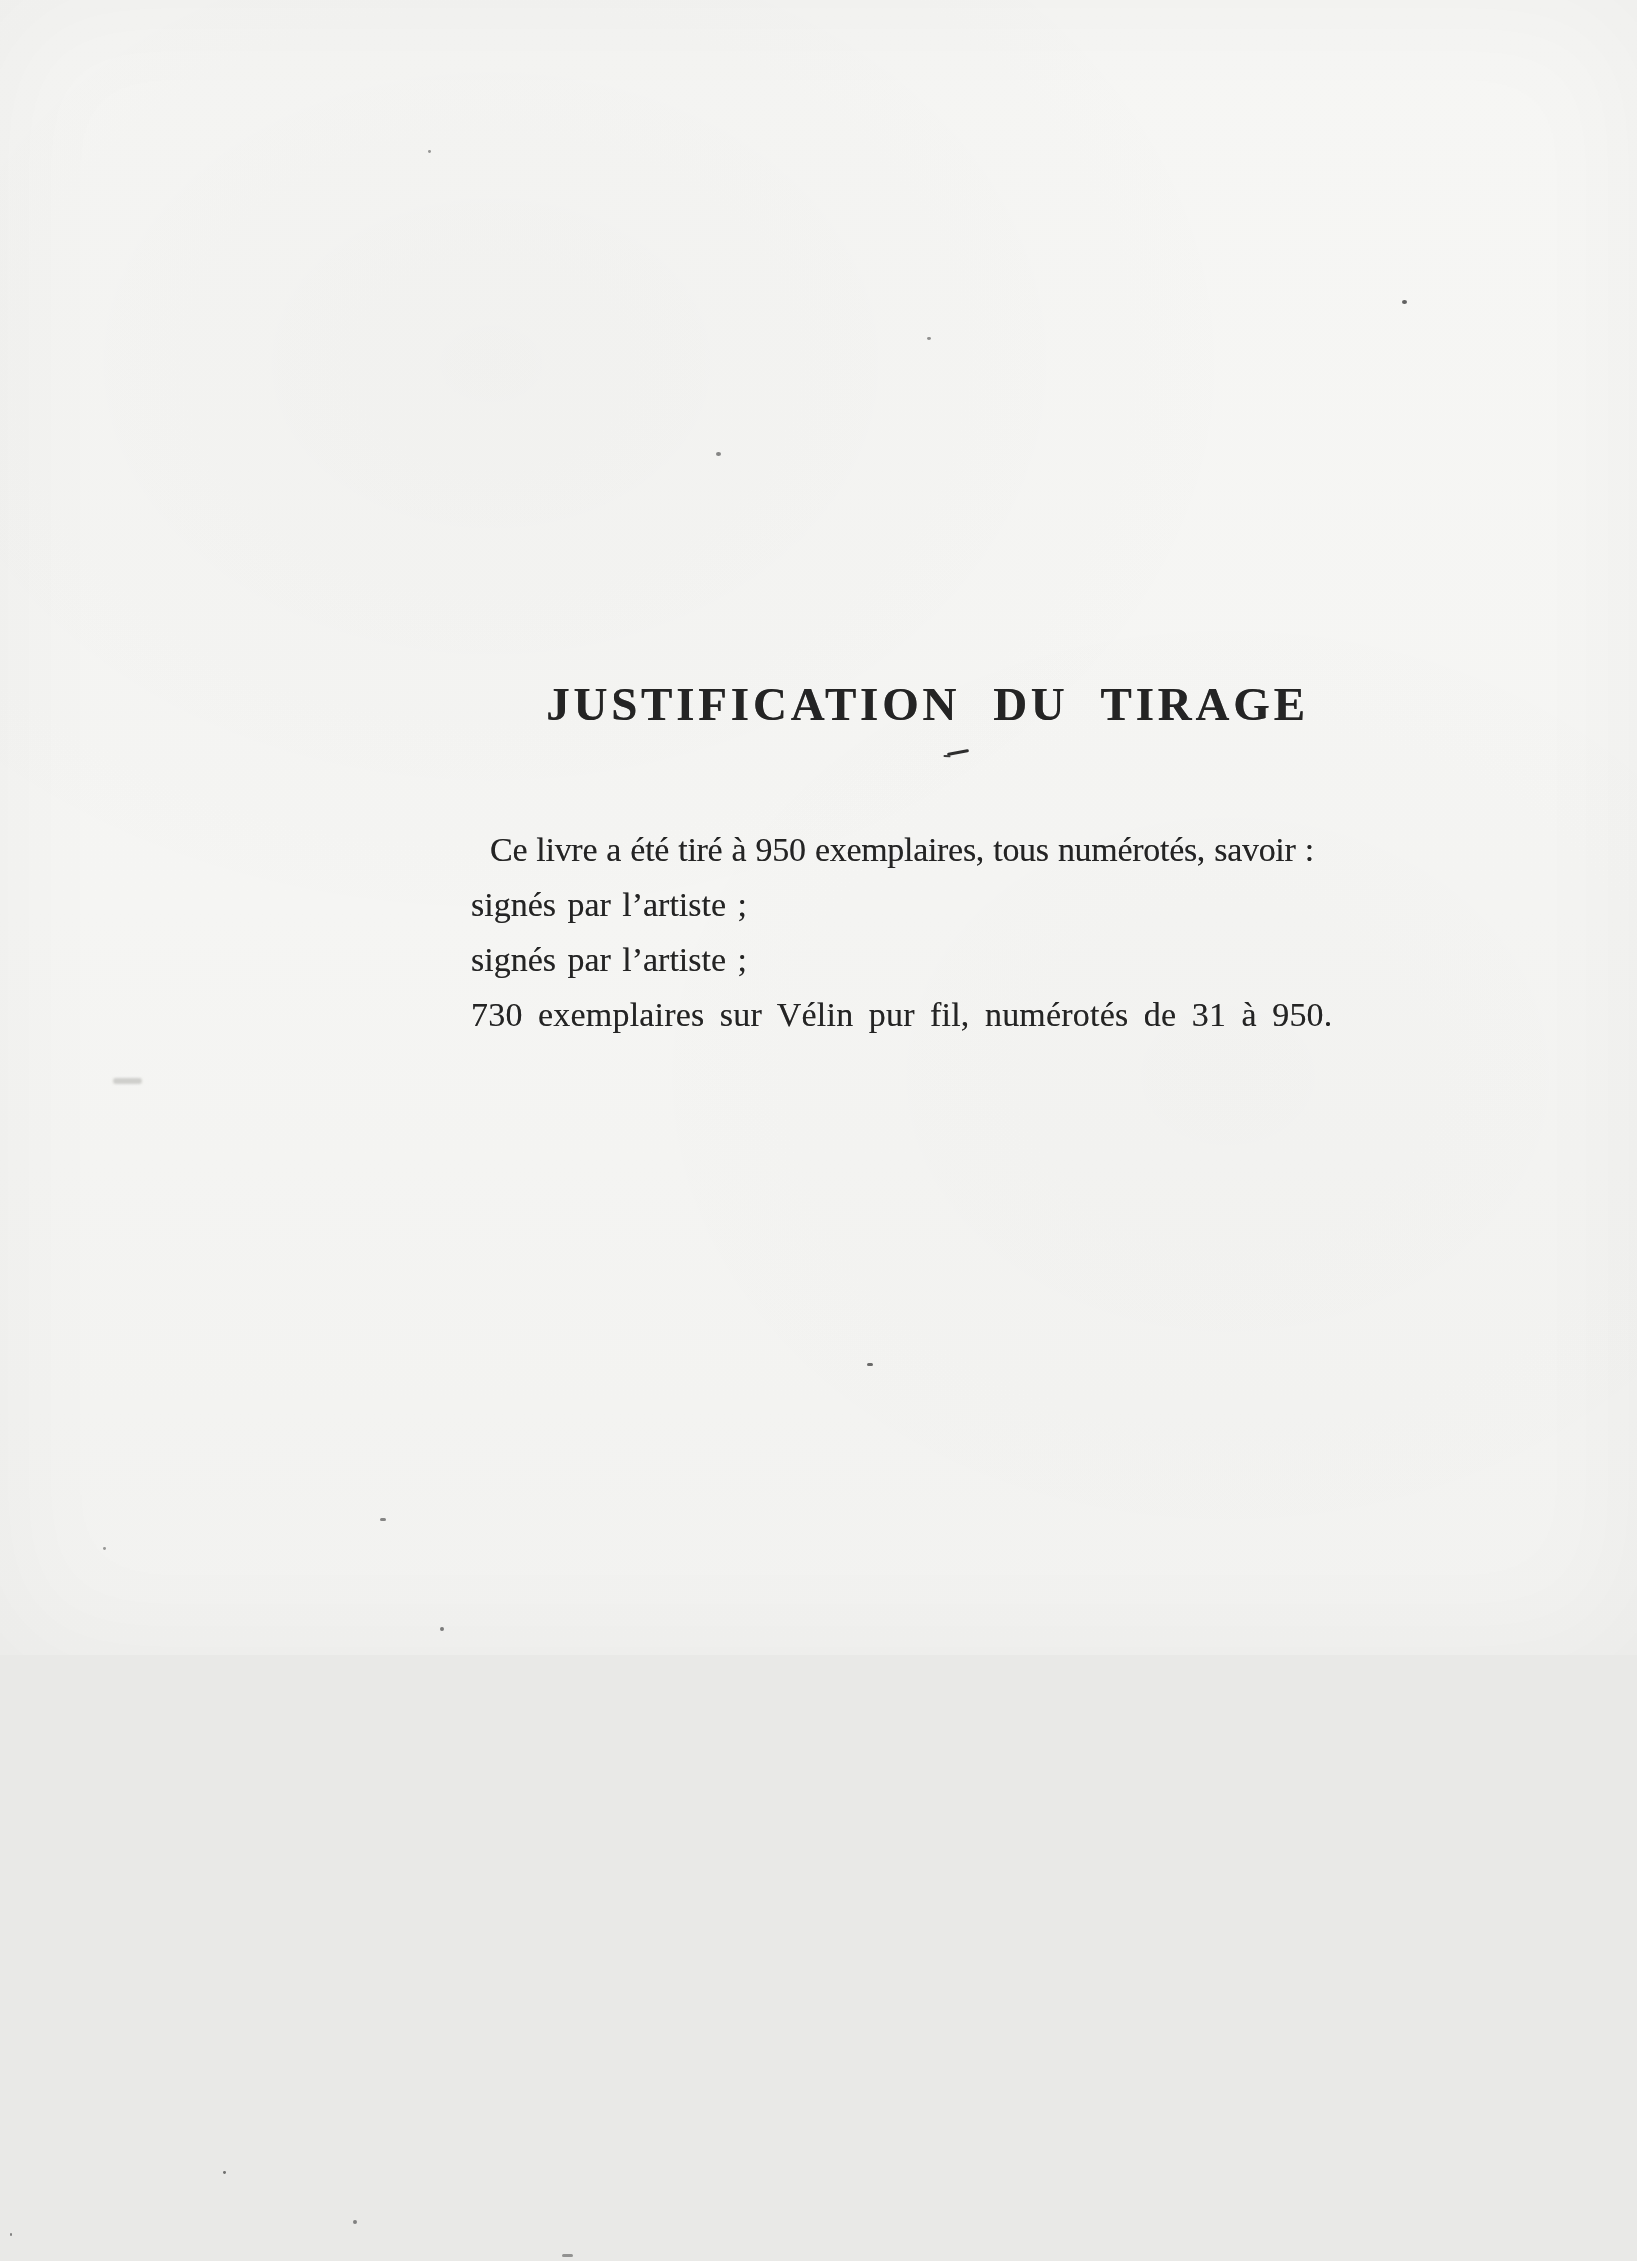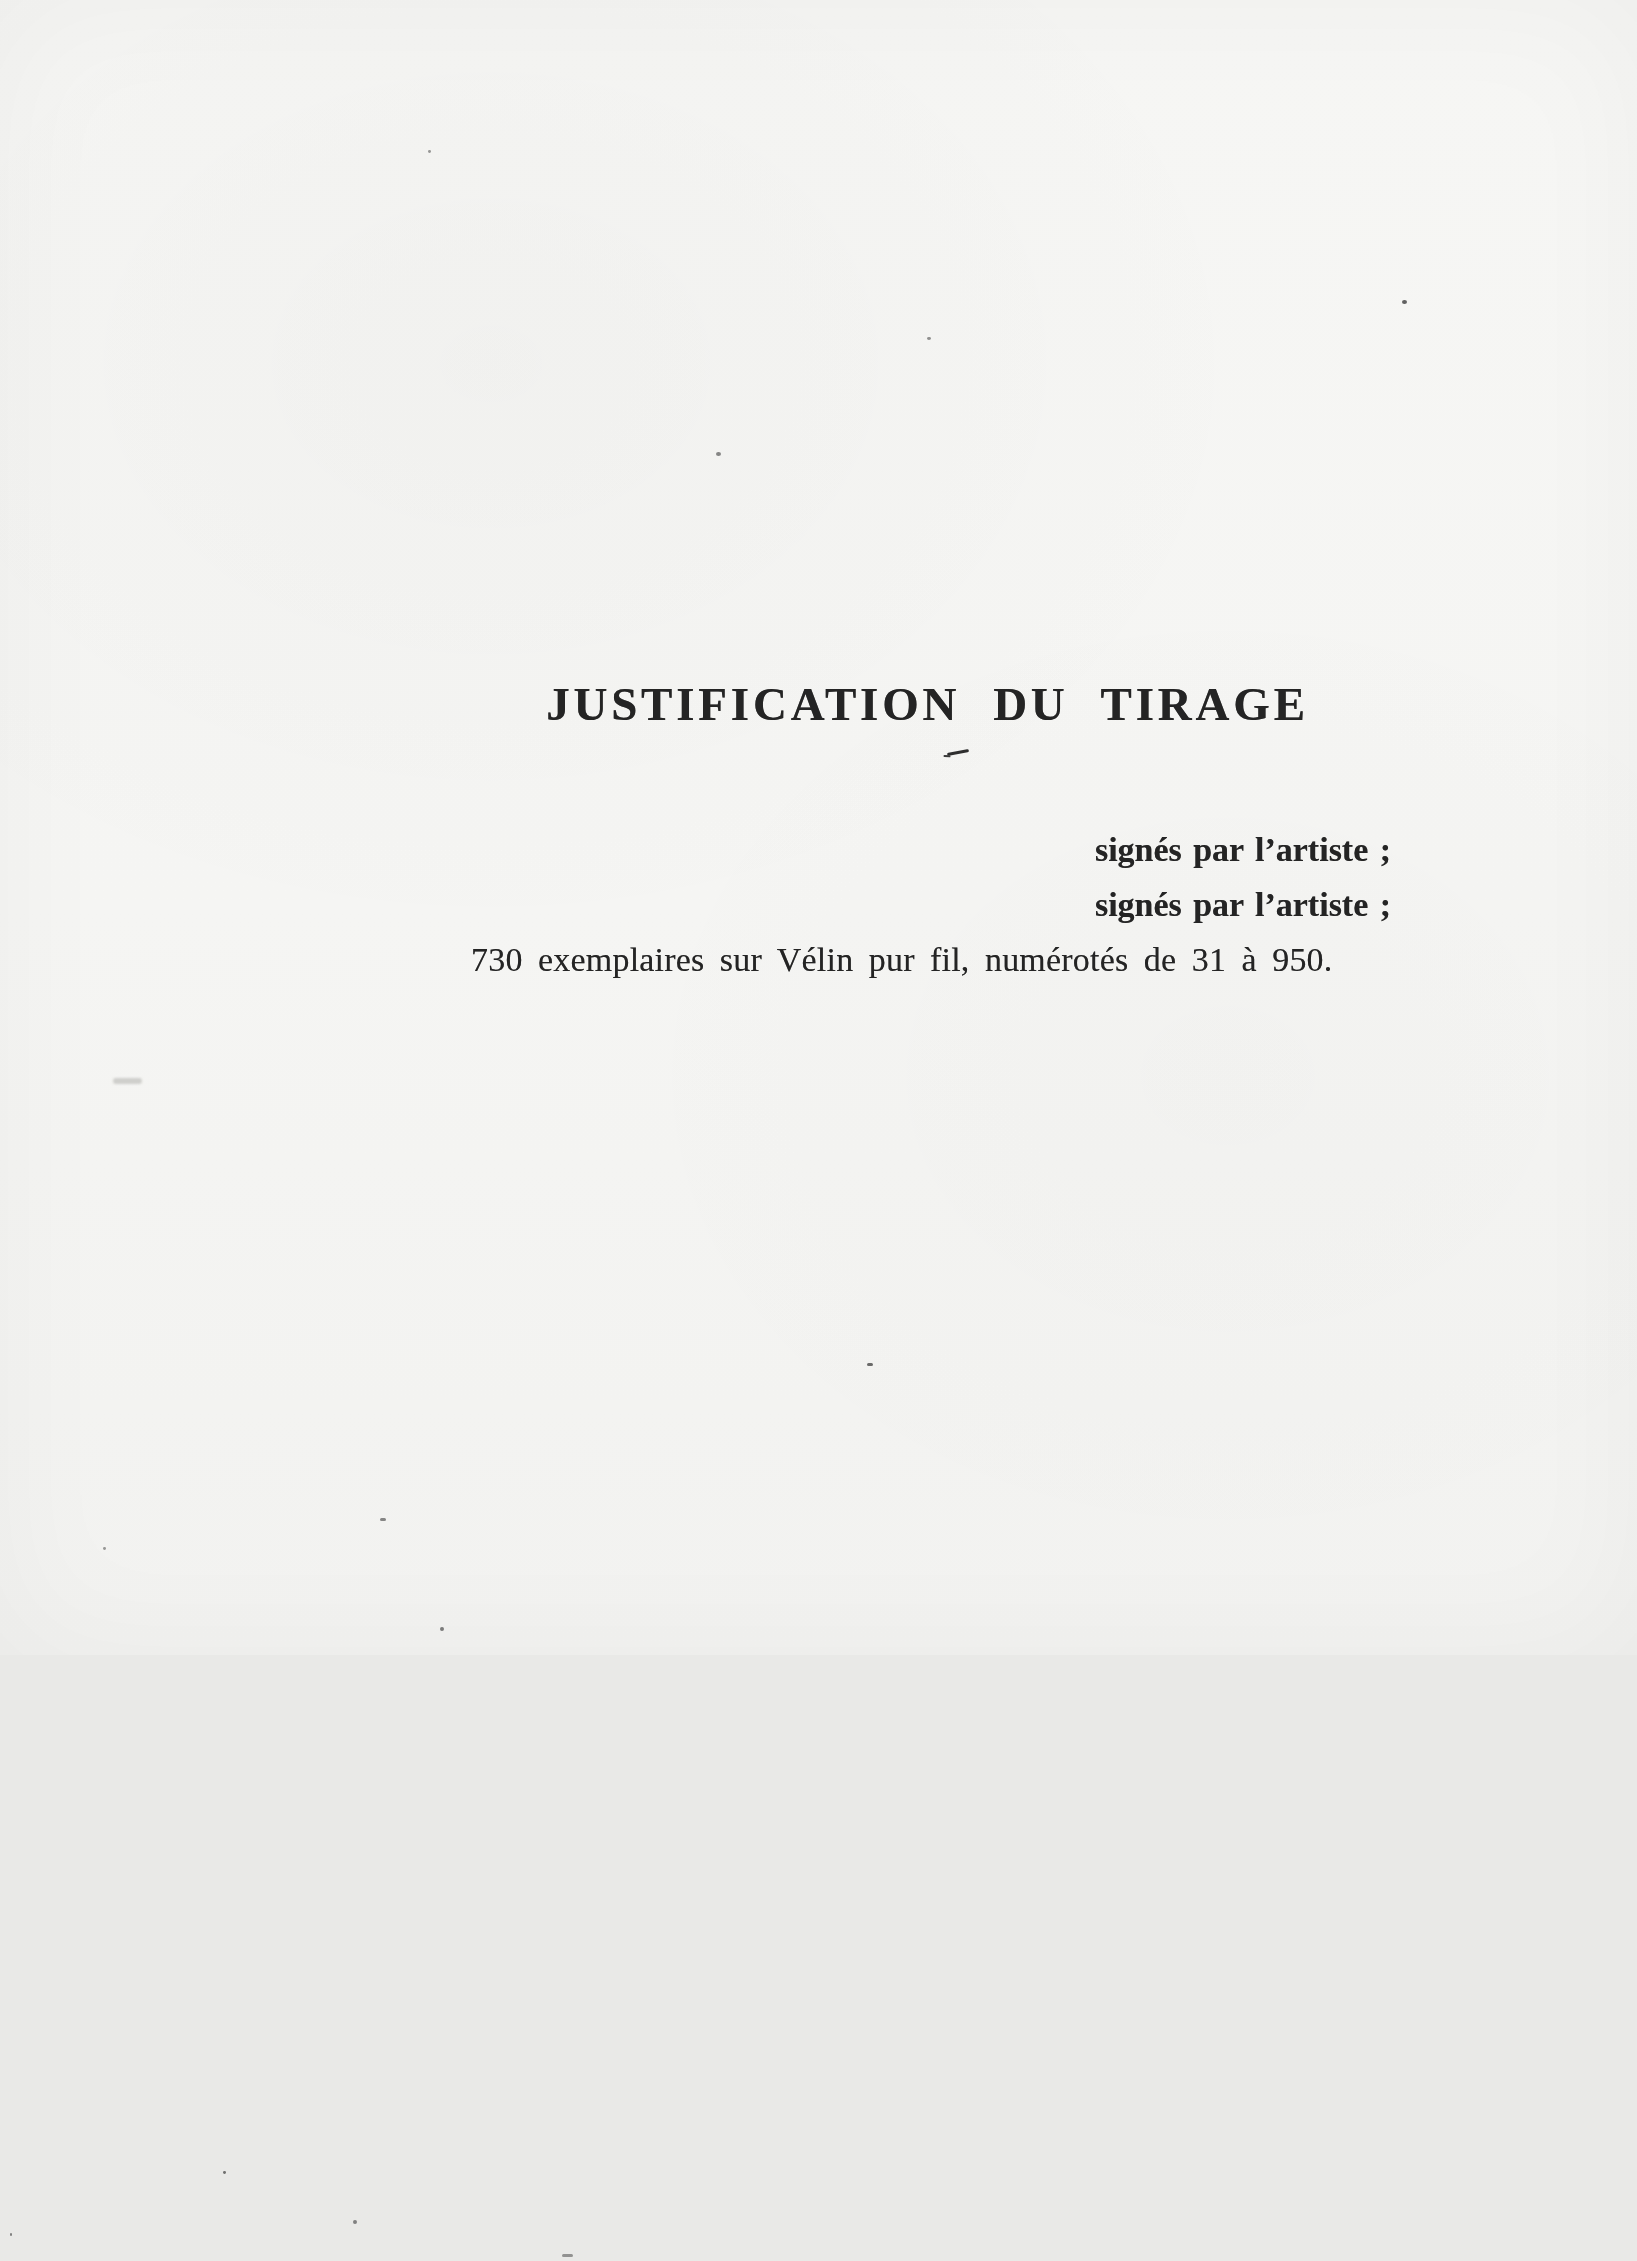--- a/index.html
+++ b/index.html
@@ -44,37 +44,38 @@
   .textblock{
     position:absolute;left:471px;top:822px;width:920px;
     font-size:34px;
     line-height:55px;
     color:var(--ink);
     text-shadow:0 0 0.5px rgba(20,20,20,0.45);
   }
   .textblock p{margin:0;white-space:nowrap;}
   .line-wide{word-spacing:6.7px;letter-spacing:0.2px;}
   .line-first{word-spacing:1px;letter-spacing:-0.3px;padding-left:19px;}
-  .line-center{text-align:right;word-spacing:2.9px;font-weight:bold;}
+  .line-center{text-align:left;word-spacing:2.9px;}
   .speck{position:absolute;background:#3c3c3c;border-radius:50%;}
   .smudge{
     position:absolute;left:113px;top:1078px;width:29px;height:5.8px;
     background:#cfcfcc;border-radius:2.9px;filter:blur(1px);
   }
 </style>
 </head>
 <body>
 
 <div class="page">
 
   <h1 class="title">JUSTIFICATION DU TIRAGE</h1>
 
   <div class="ornament"></div>
 
   <div class="textblock">
+    <p class="line-first">Ce livre a été tiré à 950 exemplaires, tous numérotés, savoir :</p>
     <p class="line-center">signés par l’artiste ;</p>
     <p class="line-center">signés par l’artiste ;</p>
     <p class="line-wide">730 exemplaires sur Vélin pur fil, numérotés de 31 à 950.</p>
   </div>
 
   <div class="smudge"></div>
   <div class="speck" style="left:428px;top:150px;width:2.9px;height:2.9px;opacity:.5"></div>
   <div class="speck" style="left:1402px;top:300px;width:4.8px;height:3.8px;opacity:.8"></div>
   <div class="speck" style="left:927px;top:337px;width:3.8px;height:2.9px;opacity:.55"></div>
   <div class="speck" style="left:716px;top:452px;width:4.8px;height:3.8px;opacity:.6"></div>

